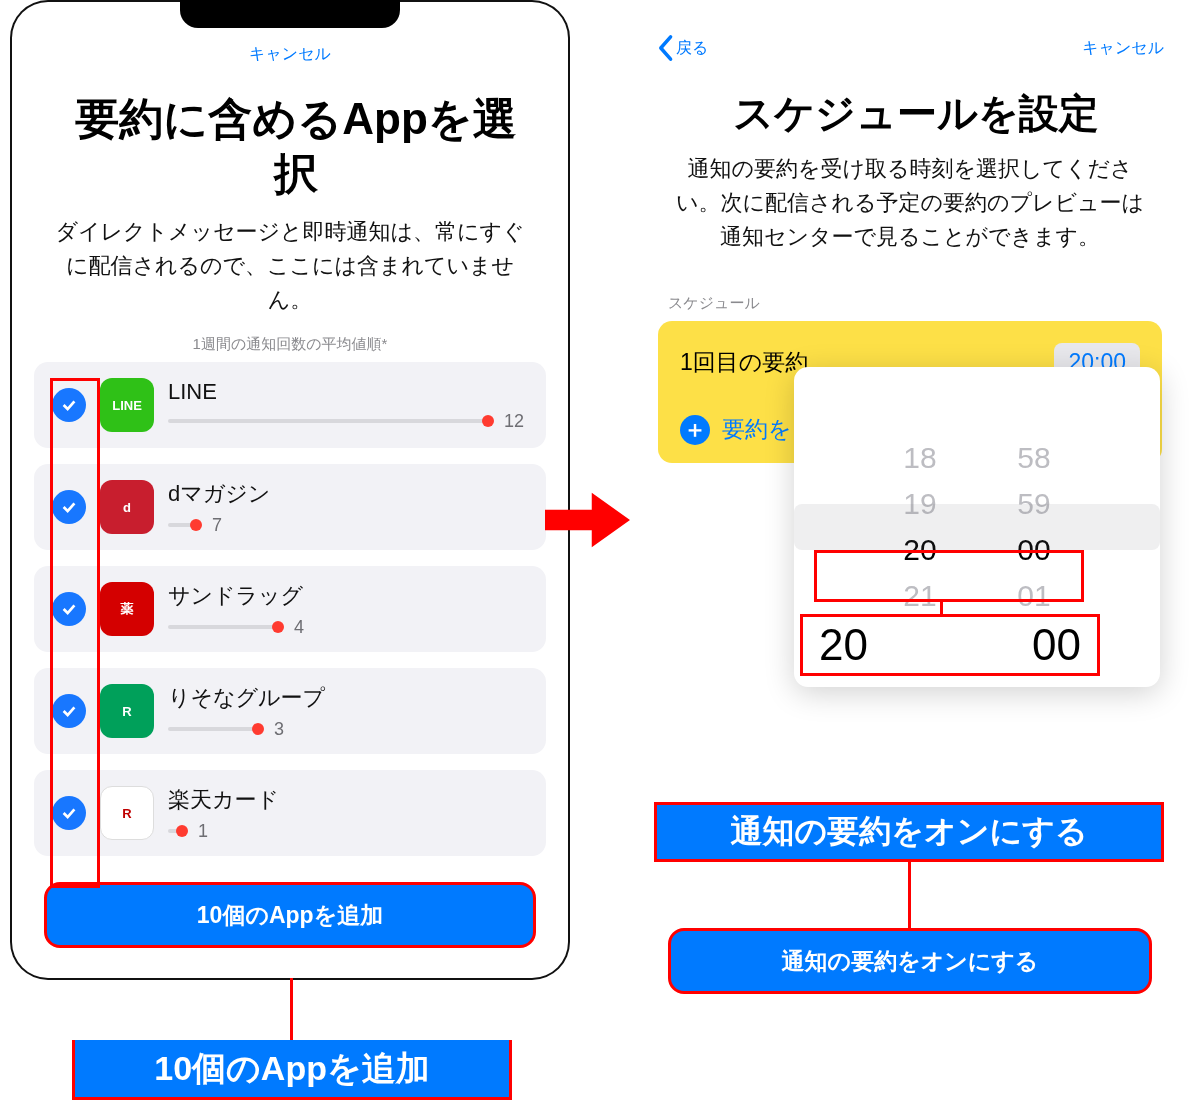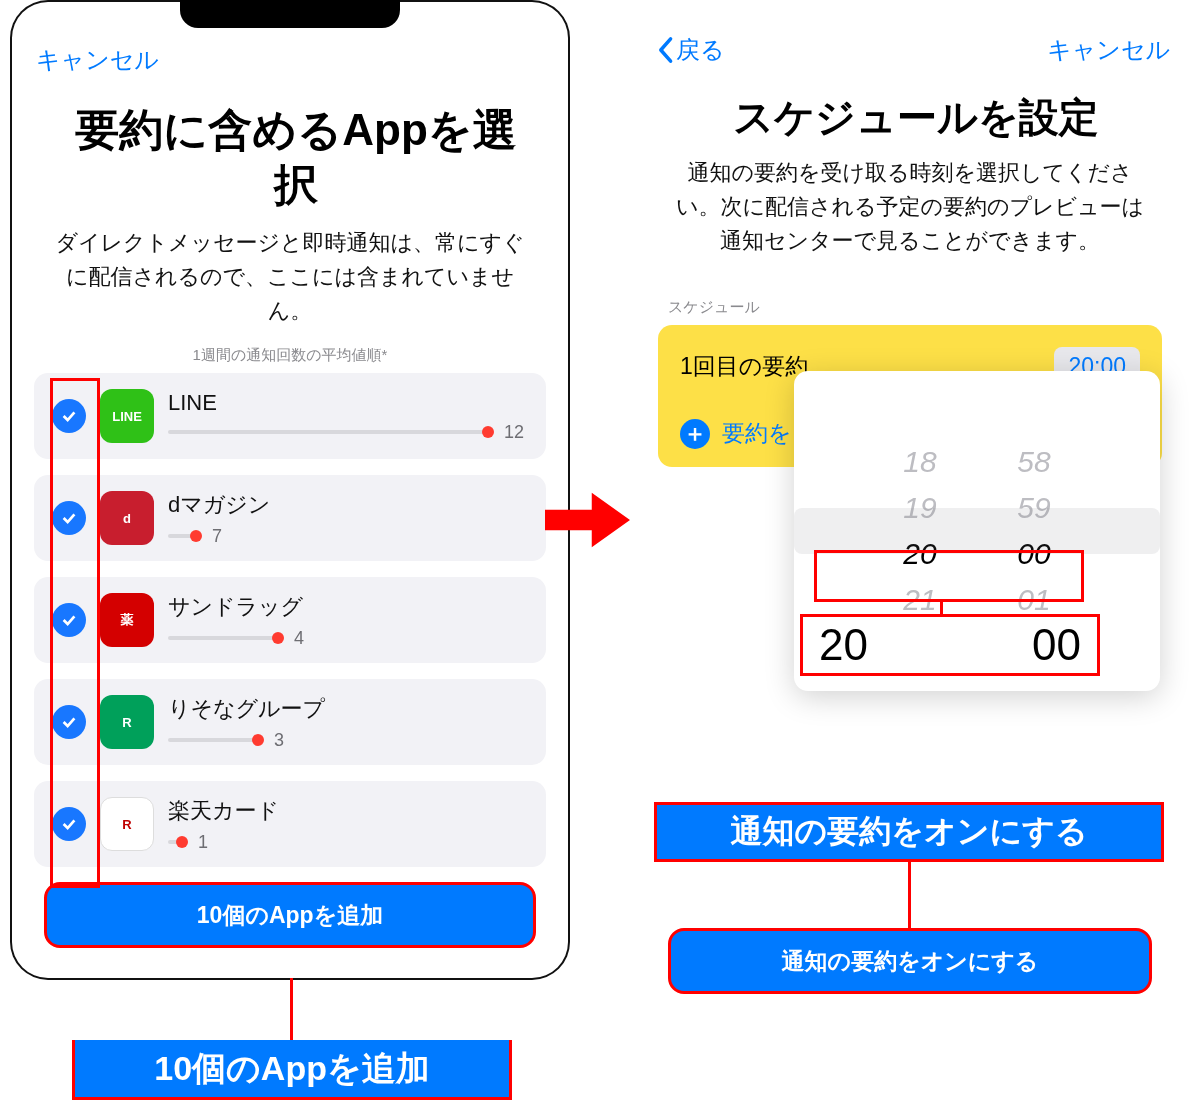--- a/index.html
+++ b/index.html
@@ -19,23 +19,23 @@
     border-radius: 38px;
     overflow: hidden;
   }
   .phone-left { left: 10px; top: 0; box-shadow: 0 0 0 2px #111 inset; border-top-left-radius:38px; border-top-right-radius:38px; }
   .phone-right { left: 630px; top: 0; }
   .notch {
     position:absolute; top:0; left:50%; transform:translateX(-50%);
     width:220px; height:28px; background:#000; border-bottom-left-radius:18px; border-bottom-right-radius:18px;
   }
   .nav {
-    display:flex; justify-content:flex-start; align-items:center;
-    padding: 44px 20px 18px 26px;
-    color:#007aff; font-size:24px;
+    display:flex; justify-content:center; align-items:center;
+    padding: 44px 26px 18px 26px;
+    color:#007aff; font-size:16px;
   }
   .nav .back { display:flex; align-items:center; gap:2px; }
   .nav .back svg { width:18px; height:28px; }
   .nav .spacer { flex:1; }
   .title {
     font-size:44px; font-weight:700; text-align:center; line-height:1.25;
     padding: 8px 36px 14px;
     margin-left: 12px;
   }
   .subtitle {
@@ -109,21 +109,20 @@
     display:flex; align-items:center; justify-content:center; font-weight:700;
   }
 
   
   .picker {
     position:absolute; top:46px; left:136px;
     width:366px; height:320px; background:#fff;
     border-radius:14px; box-shadow:0 6px 30px rgba(0,0,0,0.18);
     display:flex; justify-content:center; align-items:center;
     overflow:hidden;
-    font-style:italic;
   }
   .picker-cols {
     display:flex; gap:34px; font-size:30px; color:#bdbdc2;
     text-align:center;
   }
   .picker-col { display:flex; flex-direction:column; gap:12px; width:80px; }
   .picker-col .sel { color:#000; font-weight:500; }
   .picker-lines {
     position:absolute; left:0; right:0; top:50%; transform:translateY(-50%);
     height:46px; background:rgba(120,120,128,0.12); border-radius:8px;

